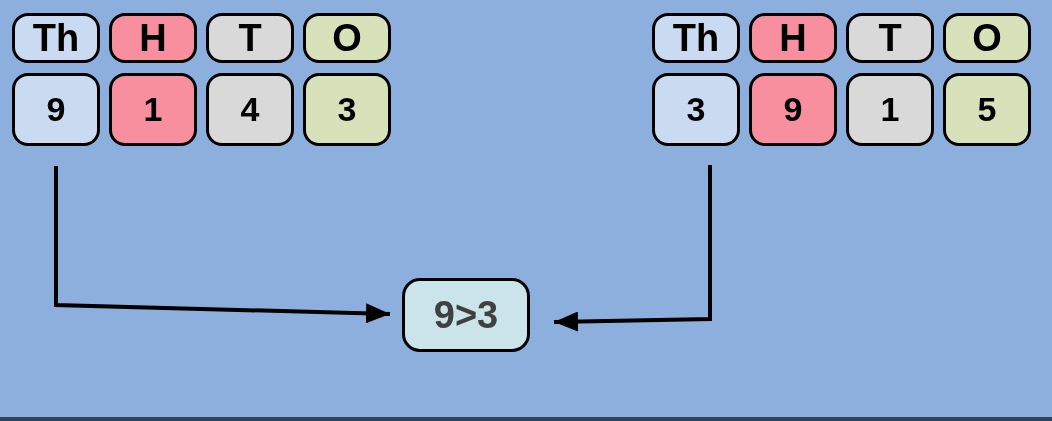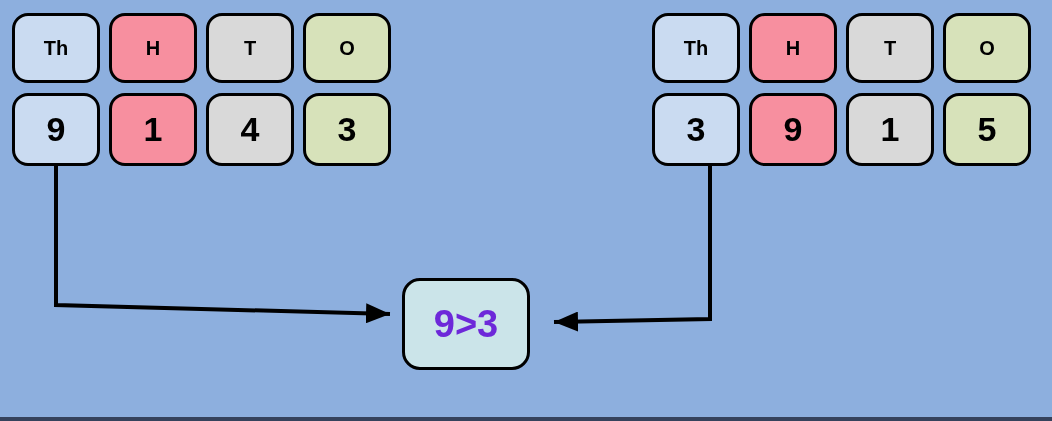--- a/index.html
+++ b/index.html
@@ -24,28 +24,28 @@
   }
   .pv-table.left  { left: 12px;  top: 13px; }
   .pv-table.right { left: 652px; top: 13px; }
   .row {
     display: flex;
     gap: 9px;
   }
   .cell {
     box-sizing: border-box;
     width: 88px;
-    height: 70px;
+    height: 50px;
     border: 3px solid #000;
     border-radius: 16px;
     display: flex;
     align-items: center;
     justify-content: center;
     font-weight: bold;
-    font-size: 20px;
+    font-size: 38px;
     color: #000;
   }
   .value-row .cell {
     height: 73px;
     font-size: 34px;
   }
   .c-blue  { background: var(--cell-blue,  #cadbf1); }
   .c-pink  { background: var(--cell-pink,  #f78f9f); }
   .c-gray  { background: var(--cell-gray,  #d9d9d9); }
   .c-green { background: var(--cell-green, #d7e2ba); }
@@ -60,30 +60,30 @@
     pointer-events: none;
   }
 
   
   .compare-box {
     position: absolute;
     box-sizing: border-box;
     left: 402px;
     top: 278px;
     width: 128px;
-    height: 92px;
+    height: 74px;
     background: var(--compare-box-fill, #cbe4e9);
     border: 3.5px solid #000;
     border-radius: 18px;
     display: flex;
     align-items: center;
     justify-content: center;
     font-weight: bold;
     font-size: 38px;
-    color: #6d28d9;
+    color: #404040;
   }
 
   
   .bottom-edge {
     position: absolute;
     left: 0;
     bottom: 0;
     width: 100%;
     height: 4px;
     background: var(--bottom-edge, #35425c);

